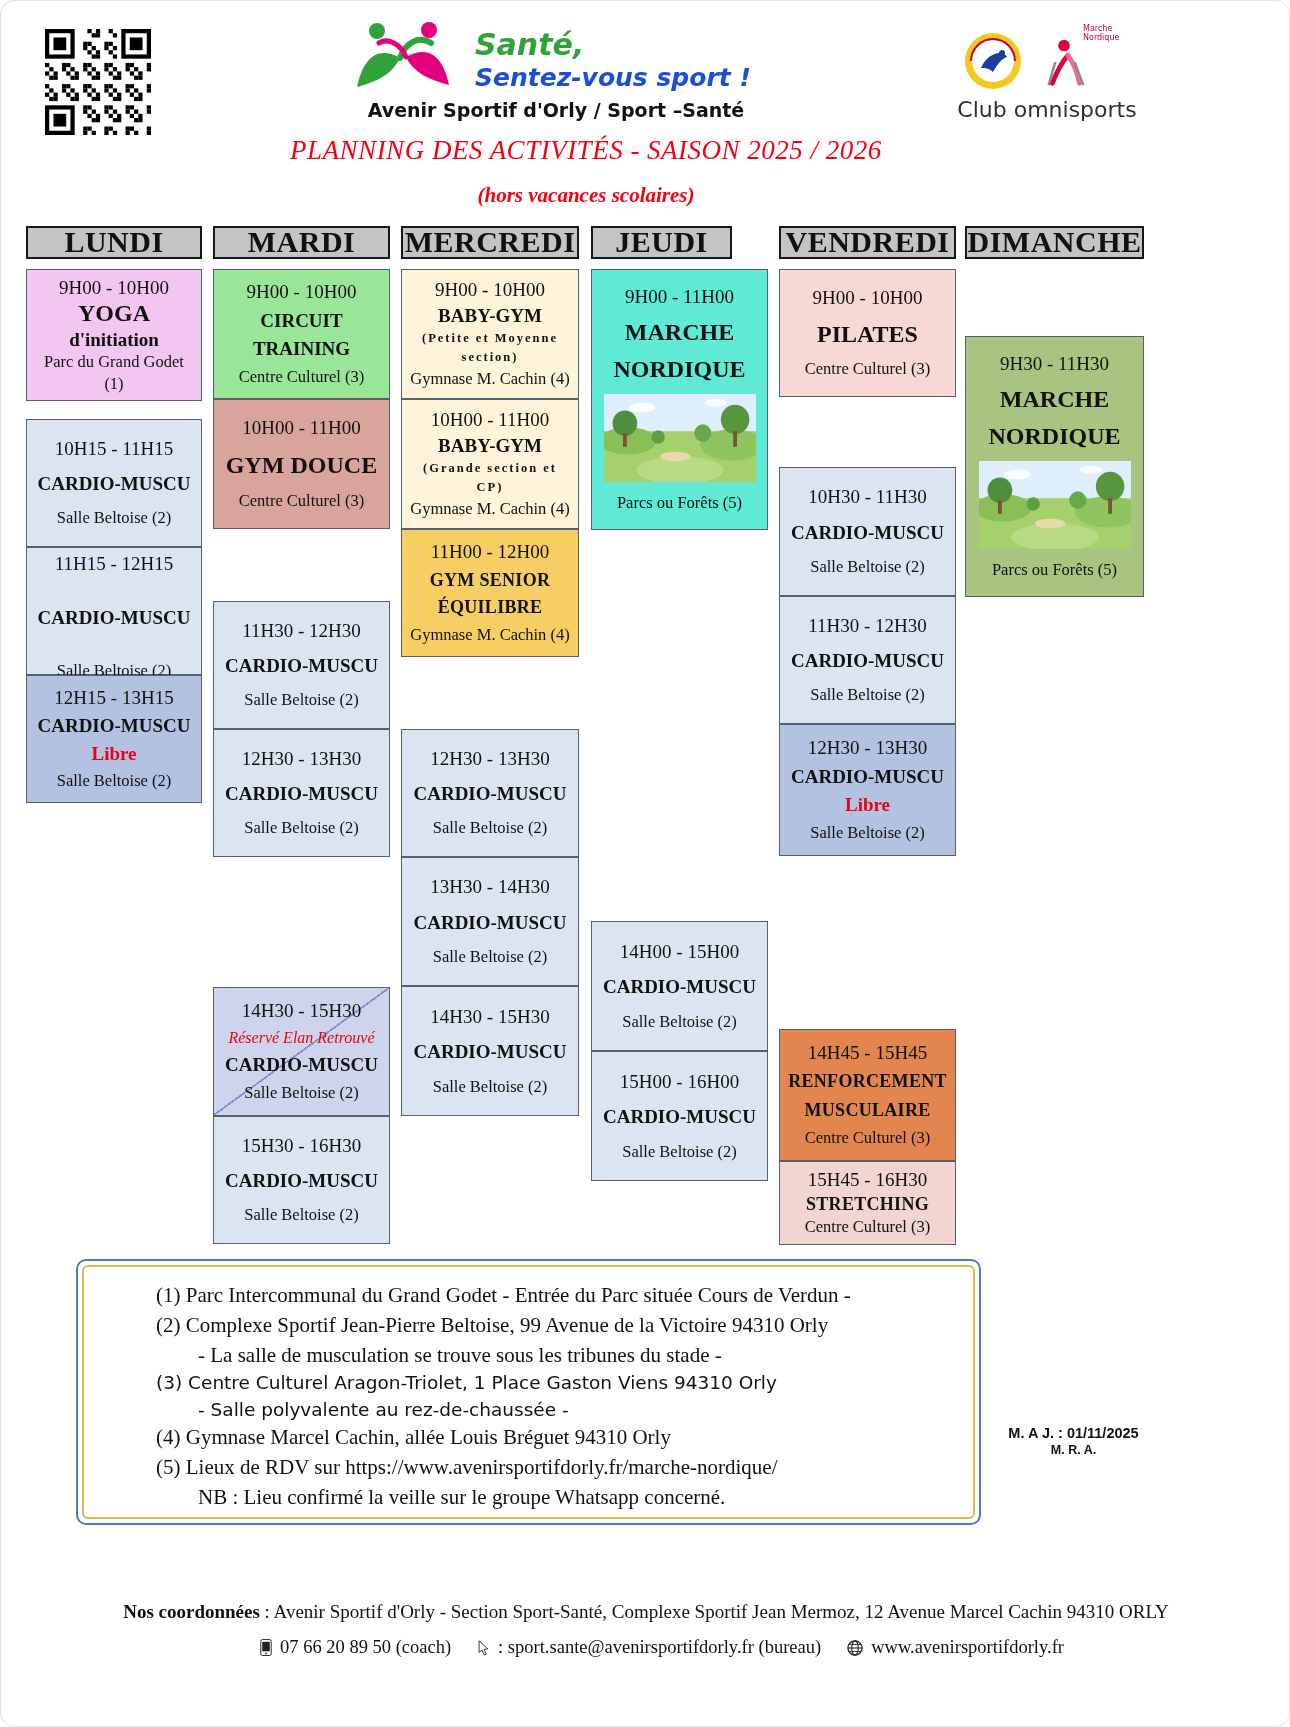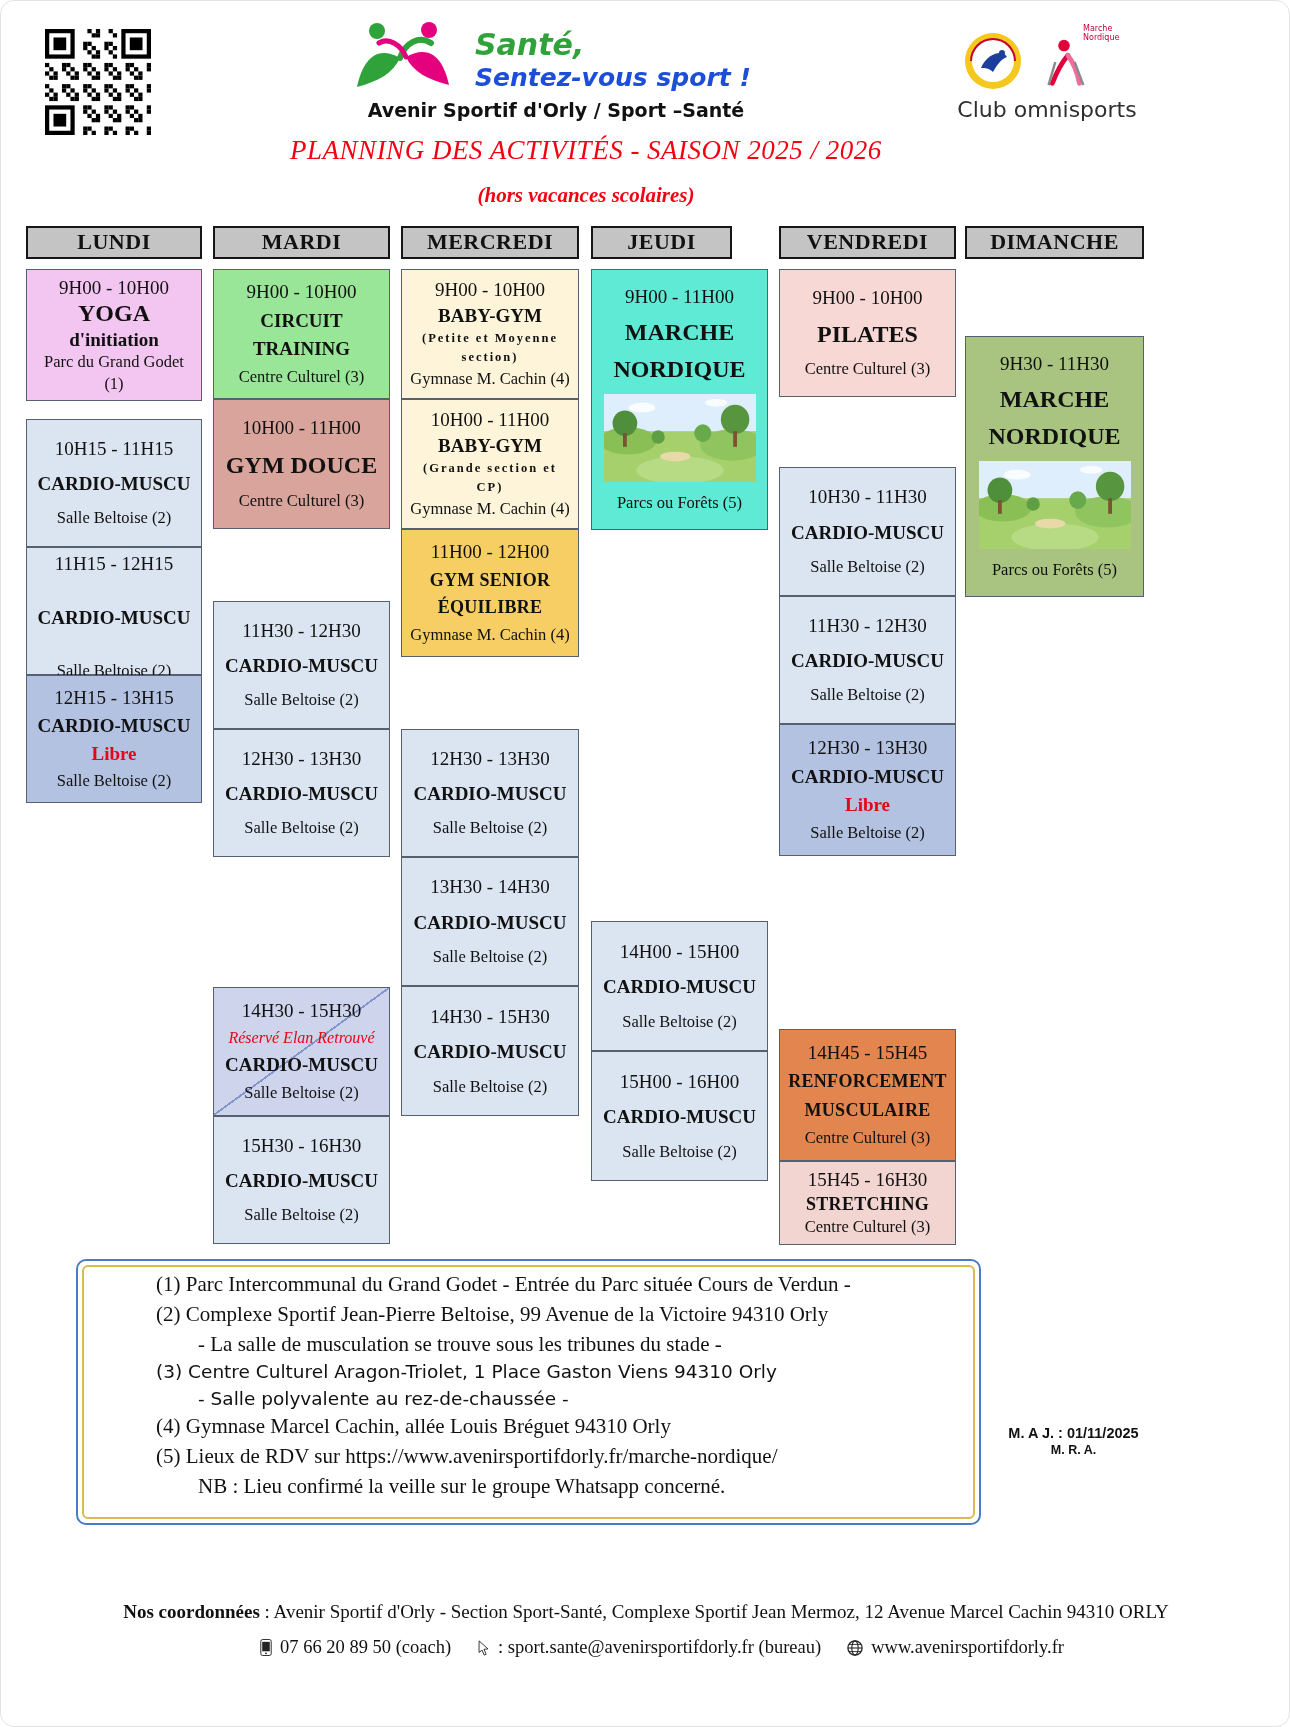--- a/index.html
+++ b/index.html
@@ -25,41 +25,41 @@
                 font-family:"DejaVu Sans",sans-serif; font-size:22px; color:#2f2f2f; }
 
   .main-title { position:absolute; left:25px; top:134px; width:1120px; text-align:center;
                 font-weight:normal; font-style:italic; font-size:27px; color:#f30011; letter-spacing:.5px; }
   .subtitle { position:absolute; left:25px; top:182px; width:1120px; text-align:center;
               font-weight:bold; font-style:italic; font-size:21px; color:#f30011; }
 
   
   #schedule { position:absolute; left:0; top:0; width:1290px; height:1290px; }
   .day-header { position:absolute; top:225px; height:33px; background:#c4c4c4; border:2px solid #161616;
-                font-weight:bold; font-size:22px; text-align:center; line-height:28px; letter-spacing:.5px; }
+                font-weight:bold; font-size:30px; text-align:center; line-height:28px; letter-spacing:.5px; }
   .event { position:absolute; border:1px solid #55616e; display:flex; flex-direction:column;
            justify-content:space-evenly; align-items:center; text-align:center; padding:5px 4px; }
   .event.diagonal { background-image:linear-gradient(to bottom right,
                     transparent 49.5%, #8396cc 49.5%, #8396cc 50.4%, transparent 50.4%); }
   .ln { width:100%; }
   .ln-time  { font-size:19px; }
   .ln-tlg   { font-size:24px; font-weight:bold; }
   .ln-tmd   { font-size:19px; font-weight:bold; }
   .ln-tsm   { font-size:18px; font-weight:bold; letter-spacing:.3px; }
   .ln-sub   { font-size:12.5px; font-weight:bold; letter-spacing:2px; }
   .ln-venue { font-size:16.5px; }
   .ln-libre { font-size:19px; font-weight:bold; color:#e30613; }
   .ln-resv  { font-size:16px; color:#e30613; font-style:italic; }
   .ln-img   { width:152px; height:88px; flex:0 0 auto; align-self:center; }
 
   
   .legend { position:absolute; left:75px; top:1258px; width:905px; height:266px;
             border:2px solid #4a7bc8; border-radius:10px; padding:4px; background:#fff; }
   .legend-inner { border:2px solid #d9bc4f; border-radius:6px; width:100%; height:100%;
-                  padding:3px 18px 10px 72px; }
+                  padding:14px 18px 10px 72px; }
   .legend-line { font-size:21px; line-height:1.42; }
   .legend-line.ind { padding-left:42px; }
   .legend-line.sans { font-family:"DejaVu Sans",sans-serif; font-size:18.5px; }
   .maj { position:absolute; left:995px; top:1424px; width:155px; text-align:center;
          font-family:"Liberation Sans",sans-serif; font-weight:bold; font-size:14.5px; }
   .maj .l2 { font-size:12.5px; margin-top:2px; }
 
   
   .footer-address { position:absolute; left:0; top:1600px; width:1290px; text-align:center; font-size:19px; }
   .footer-contacts { position:absolute; left:0; top:1636px; width:1290px; display:flex;

